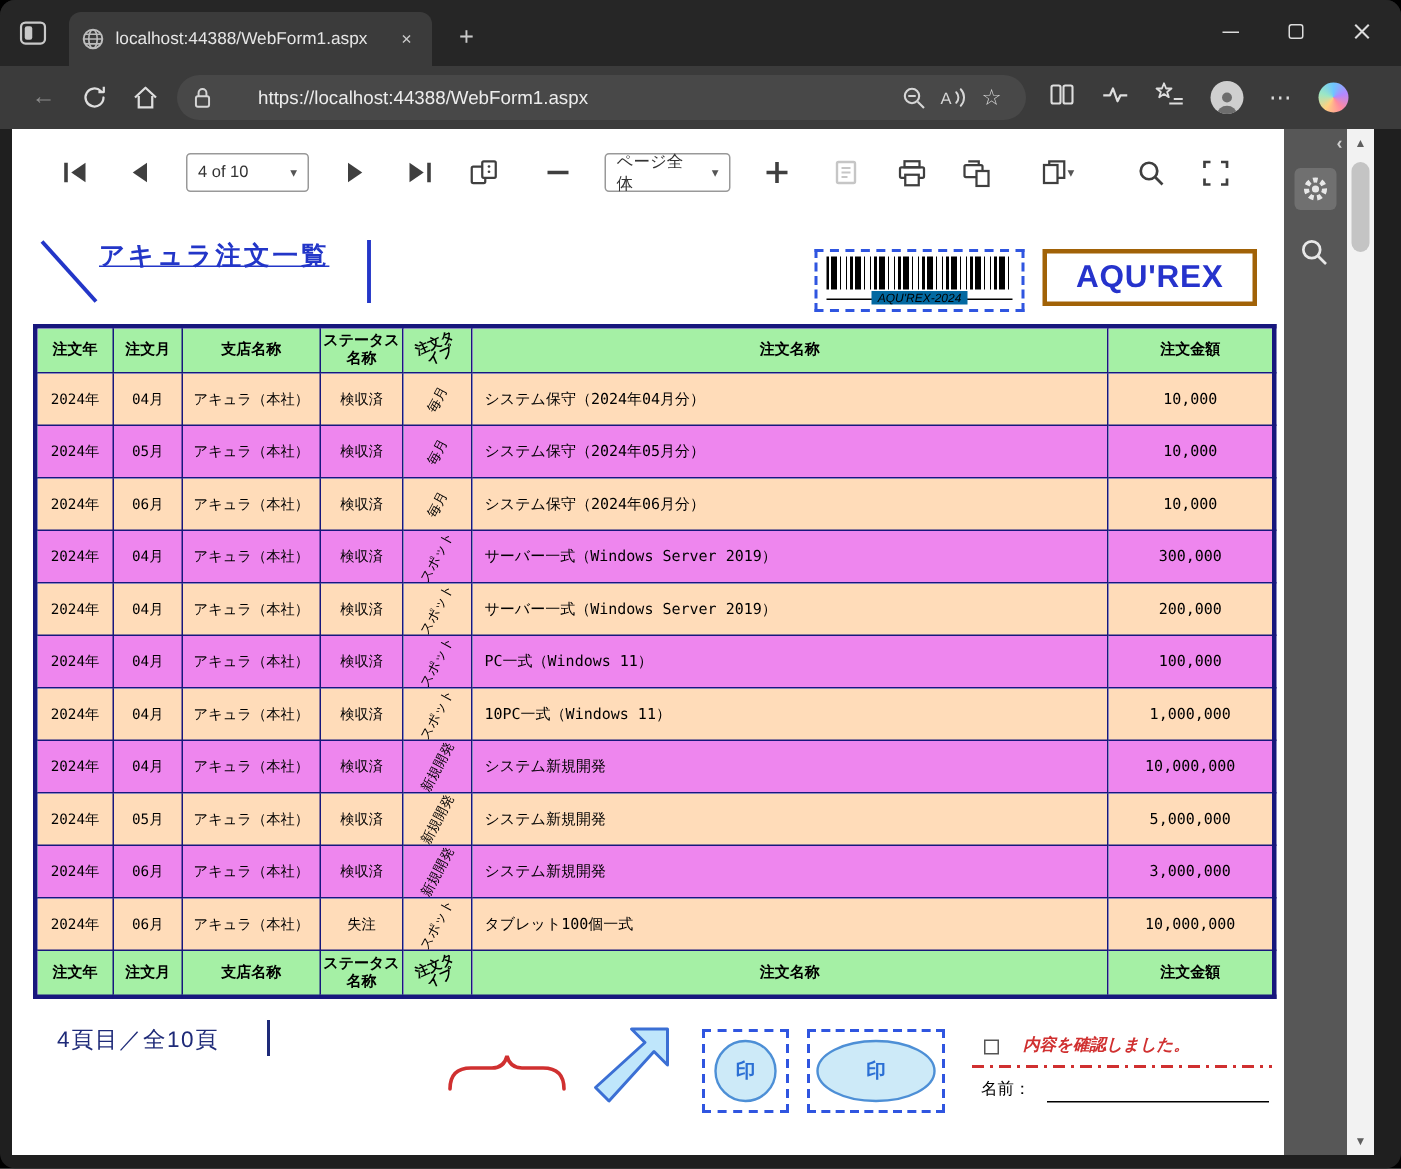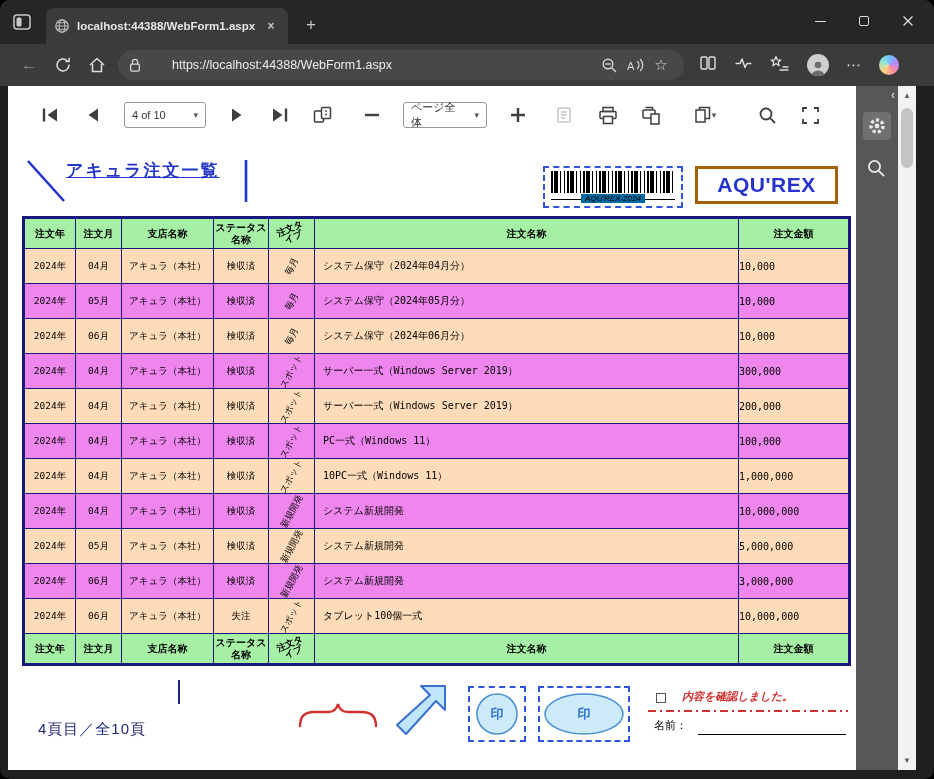--- a/index.html
+++ b/index.html
@@ -4,21 +4,21 @@
 <style>
   * { margin:0; padding:0; box-sizing:border-box; }
   html,body { width:934px; height:779px; background:#000; }
   body { font-family:"Liberation Sans", sans-serif; }
   .window { position:relative; width:934px; height:779px; background:#1f1f1f; border-radius:10px; overflow:hidden; }
 
   
   .tabstrip { position:absolute; left:0; top:0; right:0; height:44px; background:#262626; }
   .ws-icon { position:absolute; left:13px; top:14px; width:18px; height:16px; }
   .tab { position:absolute; left:46px; top:8px; width:242px; height:36px; background:#3b3b3b;
-         border-radius:8px 8px 0 0; display:flex; align-items:center; padding:0 8px;font-weight:bold; }
+         border-radius:8px 8px 0 0; display:flex; align-items:center; padding:0 8px; }
   .favicon { width:16px; height:16px; margin-right:7px; flex:none; }
   .tab-title { color:#e6e6e6; font-size:11.5px; white-space:nowrap; overflow:hidden; flex:1; }
   .tab-close { width:18px; height:18px; color:#c9c9c9; font-size:12px; display:flex;
                align-items:center; justify-content:center; border-radius:4px; }
   .newtab { position:absolute; left:298px; top:12px; width:26px; height:26px; color:#c9c9c9;
             font-size:17px; display:flex; align-items:center; justify-content:center; }
   .winctl { position:absolute; right:4px; top:4px; display:flex; }
   .winctl .wbtn { width:44px; height:34px; display:flex; align-items:center; justify-content:center; }
   .min-glyph { width:11px; height:0; border-top:1.4px solid #dcdcdc; }
   .max-glyph { width:10px; height:10px; border:1.4px solid #dcdcdc; border-radius:2px; }
@@ -77,25 +77,25 @@
   table.order { position:absolute; left:14px; top:72px; width:826px; border-collapse:collapse;
                 table-layout:fixed; border:3px solid var(--grid_navy,#17177d);
                 font-family:"DejaVu Sans Mono","Liberation Mono",monospace; }
   .order th, .order td { border:1.8px solid var(--grid_navy,#17177d); overflow:hidden; color:#000; }
   .order thead th, .order tfoot th { background:var(--header_green,#a5f0a5); font-size:10px; font-weight:bold;
         height:31px; text-align:center; line-height:1.15; font-family:"Liberation Sans",sans-serif; }
   .order tbody td { height:35px; font-size:9.5px; text-align:center; }
   .order tbody tr:nth-child(odd) td { background:var(--row_peach,#ffdcb9); }
   .order tbody tr:nth-child(even) td { background:var(--row_violet,#ee86ee); }
   .order td.c-name { text-align:left; padding-left:8px; font-size:10px; }
-  .order td.c-amount { text-align:left; padding-right:0; font-size:10px;margin-top:32px; }
+  .order td.c-amount { text-align:center; padding-right:0; font-size:10px;margin-top:32px; }
   .rot { display:inline-block; transform:rotate(-62deg); font-size:9px; white-space:nowrap; }
   .hrot { display:inline-block; width:32px; transform:rotate(-24deg); font-size:9px; line-height:1.05; }
 
-  .pagecount { position:absolute; left:30px; top:540px; font-size:15px; color:#1e2a78; letter-spacing:1px;margin-top:36px; }
+  .pagecount { position:absolute; left:30px; top:540px; font-size:15px; color:#1e2a78; letter-spacing:1px; }
   .pc-line { position:absolute; left:170px; top:536px; height:24px; border-left:2px solid #1e2a78; }
 
   .brace-svg { position:absolute; left:290px; top:556px; }
   .arrow-svg { position:absolute; left:385px; top:540px; }
   .stamp { position:absolute; border:2px dashed #2f55e0; display:flex; align-items:center; justify-content:center; }
   .stamp1 { left:460px; top:542px; width:58px; height:56px; }
   .stamp2 { left:530px; top:542px; width:92px; height:56px; }
   .stamp-label { position:absolute; font-size:13px; color:#2b6fd4; font-weight:bold; }
   .checkbox { position:absolute; left:648px; top:549px; width:10px; height:10px; border:1.5px solid #555; background:#fff; }
   .confirm-text { position:absolute; left:674px; top:545px; font-size:11px; font-weight:bold; font-style:italic;

